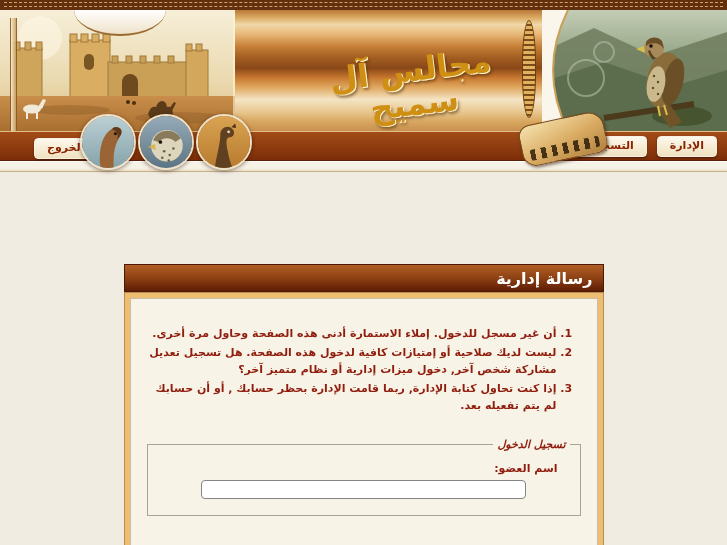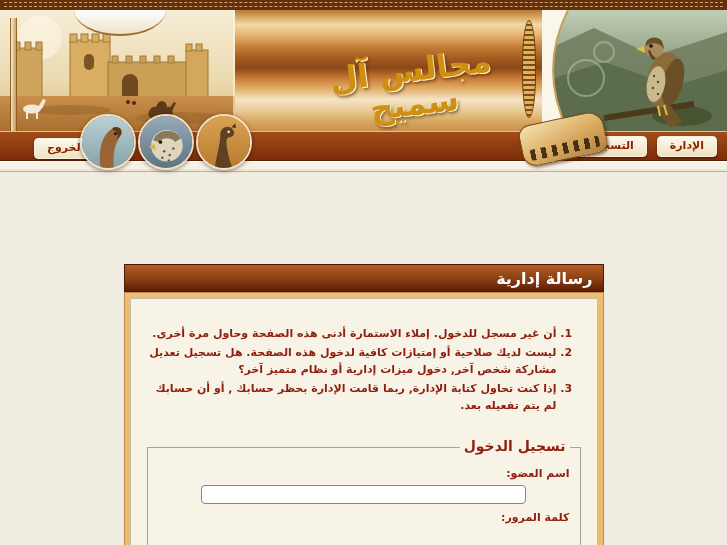--- a/index.html
+++ b/index.html
@@ -88,23 +88,23 @@
   .panel-content { background:#f8f3e7; border:1px solid #c8beaa;
     padding:12px 14px 14px; color:#8f1e0e; font-size:11px; font-weight:bold;
     line-height:1.55; min-height:300px; }
 
   .message { margin:0 0 4px; }
   ol.reasons { margin:14px 0 22px; padding:0 26px 0 0; }
   ol.reasons li { margin-bottom:2px; }
 
   fieldset.login-fieldset { border:1px solid #a9a492; margin:12px 2px 0;
     padding:2px 10px 16px; }
-  fieldset.login-fieldset legend { font-size:14px; font-weight:bold;
-    color:#8f1e0e; padding:0 4px; }
-  .f-label { display:block; text-align:right; margin:5px 0 3px 0; }
+  fieldset.login-fieldset legend { font-size:11px; font-weight:bold;
+    color:#8f1e0e; padding:0 4px;font-style:italic; }
+  .f-label { display:block; text-align:right; margin:5px 12px 3px 0; }
   .f-input { display:block; width:325px; height:19px; margin:0 auto;
     border:1px solid #848484; border-radius:4px; background:#fff;
     padding:1px 5px; font-size:11px; font-family:"DejaVu Sans",sans-serif; }
 </style>
 </head>
 <body>
 
 <div class="site-header">
 
   <div class="top-bar">
@@ -294,19 +294,18 @@
         <li>ليست لديك صلاحية أو إمتيازات كافية لدخول هذه الصفحة. هل تسجيل تعديل مشاركة شخص آخر, دخول ميزات إدارية أو نظام متميز آخر؟</li>
         <li>إذا كنت تحاول كتابة الإدارة, ربما قامت الإدارة بحظر حسابك , أو أن حسابك لم يتم تفعيله بعد.</li>
       </ol>
 
       <fieldset class="login-fieldset">
         <legend>تسجيل الدخول</legend>
 
         <label class="f-label">اسم العضو:</label>
         <input type="text" class="f-input" value="" style="">
 
-        <label class="f-label">كلمة المرور:</label>
 
       </fieldset>
 
     </div>
   </div>
 </div>
 
 </body></html>

